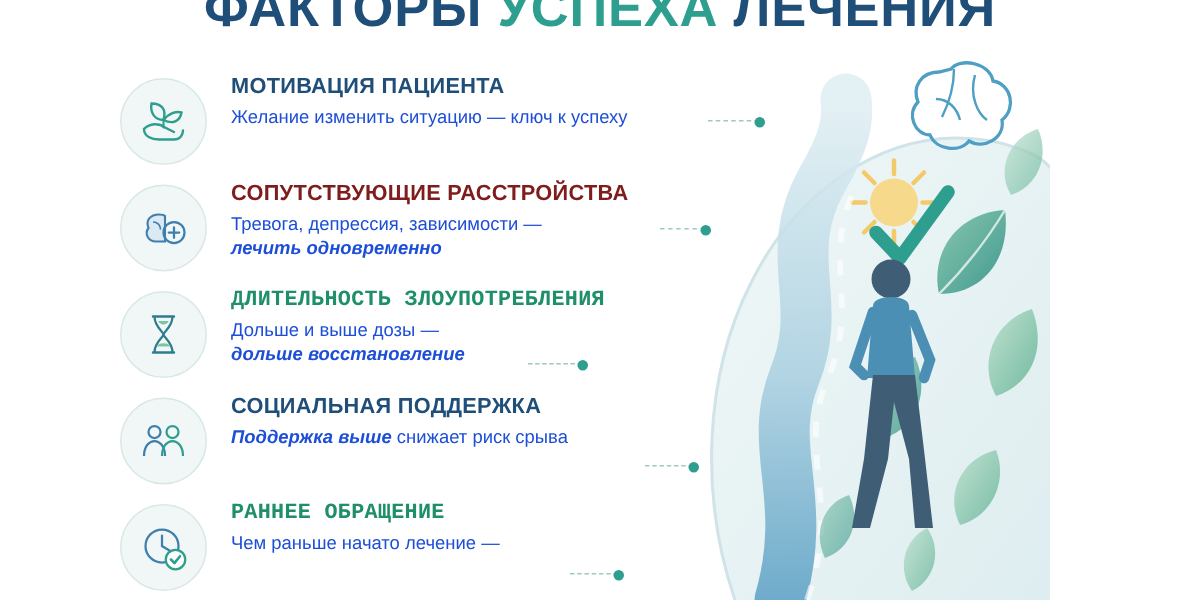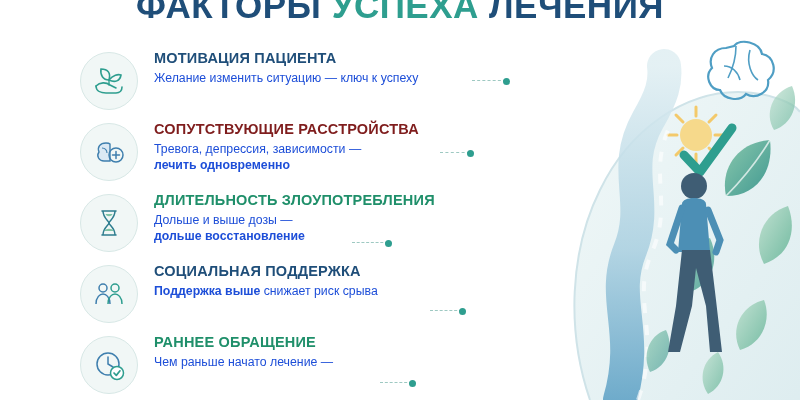--- a/index.html
+++ b/index.html
@@ -10,21 +10,21 @@
     width: 800px;
     height: 400px;
     overflow: hidden;
     background: #ffffff;
     font-family: "Liberation Sans", sans-serif;
     position: relative;
   }
 
   #stage {
     position: relative;
-    width: 800px;
+    width: 700px;
     height: 400px;
     overflow: hidden;
     background: #ffffff;
   }
 
   
   .title {
     position: absolute;
     top: -14px;
     left: 0;
@@ -87,25 +87,25 @@
     font-weight: bold;
     letter-spacing: 0.2px;
     margin-bottom: 4px;
     white-space: nowrap;
   }
   .row .sub {
     font-size: 12.3px;
     color: #1d4ed8;
     line-height: 1.32;
   }
-  .row .sub b { font-weight: bold; }
+  .row .sub b { font-weight: bold; font-style: italic; }
 
   .c-blue   { color: #1f4e79; }
   .c-teal   { color: #7f1d1d; }
-  .c-green  { color: #1f8f6a; }
+  .c-green  { color: #1f8f6a; font-family: Liberation Mono, monospace; }
 
   
   .conn {
     position: absolute;
     height: 1px;
     border-top: 1px dashed #9ec9c2;
     z-index: 4;
   }
   .conn .dot {
     position: absolute;

